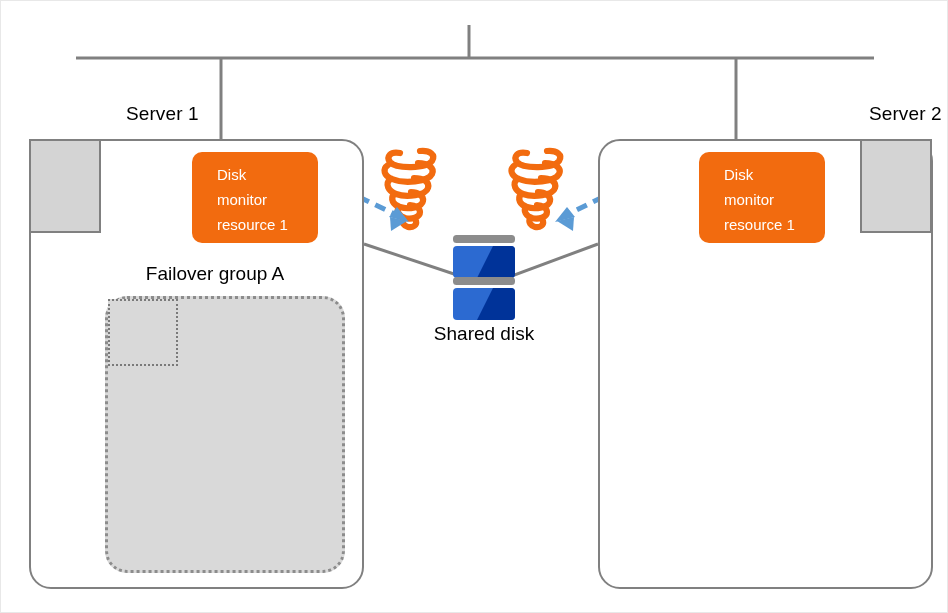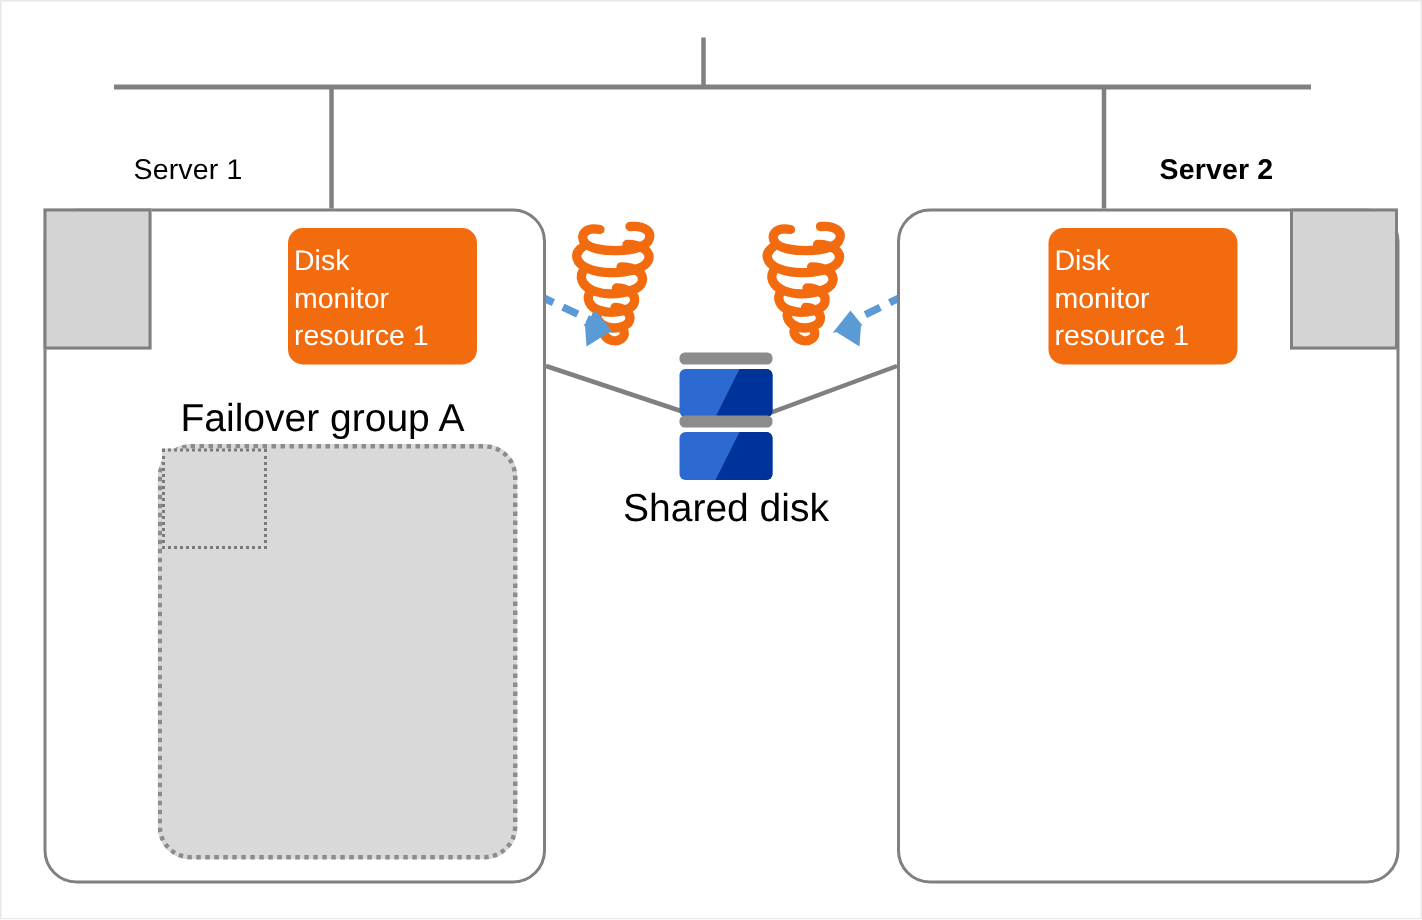--- a/index.html
+++ b/index.html
@@ -14,24 +14,25 @@
     overflow:hidden;
   }
   #svg-layer{position:absolute;left:0;top:0;width:948px;height:613px;}
 
   .server-label{
     position:absolute;
     font-size:19px;
     color:#000000;
     white-space:nowrap;
     letter-spacing:0.1px;
+    margin-left:37px;
   }
   .caption{
     position:absolute;
-    font-size:26px;
+    font-size:19px;
     color:#000000;
     white-space:nowrap;
     text-align:center;
   }
 
   .server-box{
     position:absolute;
     background:#ffffff;
     border:2.5px solid #808080;
     border-radius:22px;
@@ -44,23 +45,23 @@
     border:2.5px solid #808080;
     box-sizing:border-box;
   }
 
   .res-box{
     position:absolute;
     background:#f26b0f;
     border-radius:10px;
     box-sizing:border-box;
     color:#ffffff;
-    font-size:19px;
+    font-size:15px;
     line-height:25px;
-    padding:10px 0 0 4px;
+    padding:10px 0 0 25px;
   }
   .res-box span{display:block;}
 
   .fg-box{
     position:absolute;
     background:#d9d9d9;
     border:3px dotted #8c8c8c;
     border-radius:22px;
     box-sizing:border-box;
   }
@@ -209,21 +210,21 @@
     <span>resource 1</span>
   </div>
 
   <div class="caption" style="left:104px;top:262px;width:220px;">Failover group A</div>
 
   <div class="fg-box" style="left:104px;top:295px;width:240px;height:277px;"></div>
   <div class="fg-icon" style="left:107px;top:298px;width:70px;height:67px;"></div>
 
   <div class="server-box" style="left:597px;top:138px;width:335px;height:450px;"></div>
   <div class="srv-icon" style="left:859px;top:138px;width:72px;height:94px;"></div>
-  <div class="server-label" style="left:772px;top:102px;font-weight:bold;">Server 2</div>
+  <div class="server-label" style="left:831px;top:102px;">Server 2</div>
 
   <div class="res-box" style="left:698px;top:151px;width:126px;height:91px;">
     <span>Disk</span>
     <span>monitor</span>
     <span>resource 1</span>
   </div>
 
   <div class="caption" style="left:403px;top:322px;width:160px;text-align:center;">Shared disk</div>
 
 </div>

